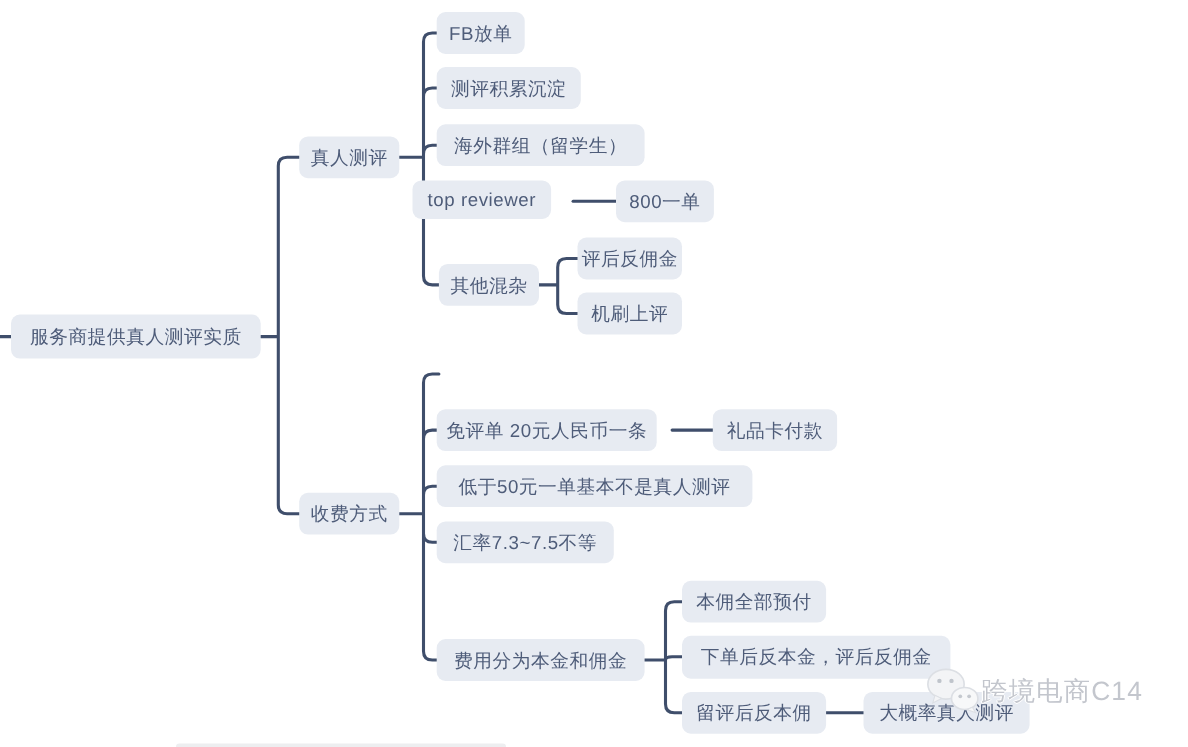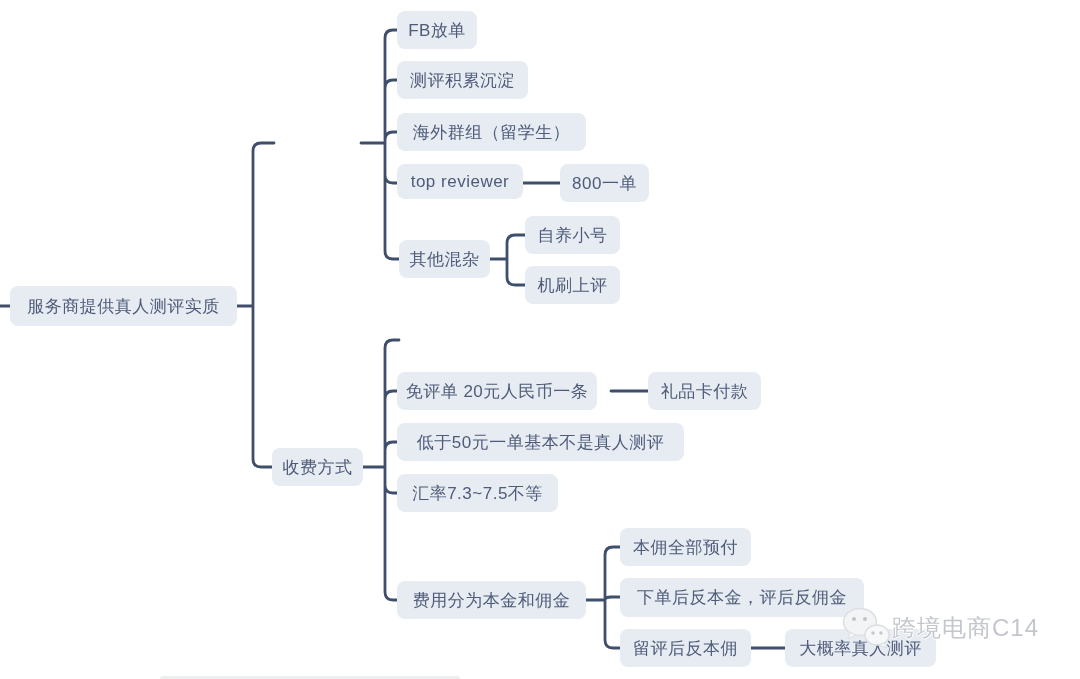--- a/index.html
+++ b/index.html
@@ -91,29 +91,30 @@
     <path d="M 584 600 H 605
              M 605 600 V 555 Q 605 547 613 547 H 622
              M 605 600 Q 605 597 611 597 H 622
              M 605 600 V 640 Q 605 648 613 648 H 622"></path>
 
     <path d="M 749 648 H 787"></path>
   </svg>
 
   <div class="node" style="left:10px;top:286px;width:227px;height:40px">服务商提供真人测评实质</div>
 
+  <div class="node" style="left:272px;top:124px;width:91px;height:38px">真人测评</div>
   <div class="node" style="left:272px;top:448px;width:91px;height:38px">收费方式</div>
 
   <div class="node" style="left:397px;top:11px;width:80px;height:38px">FB放单</div>
   <div class="node" style="left:397px;top:61px;width:131px;height:38px">测评积累沉淀</div>
   <div class="node" style="left:397px;top:113px;width:189px;height:38px">海外群组（留学生）</div>
-  <div class="node" style="left:397px;top:164px;width:126px;height:35px">top reviewer</div>
+  <div class="node" style="left:375px;top:164px;width:126px;height:35px">top reviewer</div>
   <div class="node" style="left:560px;top:164px;width:89px;height:38px">800一单</div>
   <div class="node" style="left:399px;top:240px;width:91px;height:38px">其他混杂</div>
-  <div class="node" style="left:525px;top:216px;width:95px;height:38px">自养小号</div>
+  <div class="node" style="left:525px;top:216px;width:95px;height:38px">评后反佣金</div>
   <div class="node" style="left:525px;top:266px;width:95px;height:38px">机刷上评</div>
 
   <div class="node" style="left:397px;top:372px;width:200px;height:38px">免评单 20元人民币一条</div>
   <div class="node" style="left:648px;top:372px;width:113px;height:38px">礼品卡付款</div>
   <div class="node" style="left:397px;top:423px;width:287px;height:38px">低于50元一单基本不是真人测评</div>
   <div class="node" style="left:397px;top:474px;width:161px;height:38px">汇率7.3~7.5不等</div>
   <div class="node" style="left:397px;top:581px;width:189px;height:38px">费用分为本金和佣金</div>
   <div class="node" style="left:620px;top:528px;width:131px;height:38px">本佣全部预付</div>
   <div class="node" style="left:620px;top:578px;width:244px;height:39px">下单后反本金，评后反佣金</div>
   <div class="node" style="left:620px;top:629px;width:131px;height:38px">留评后反本佣</div>

